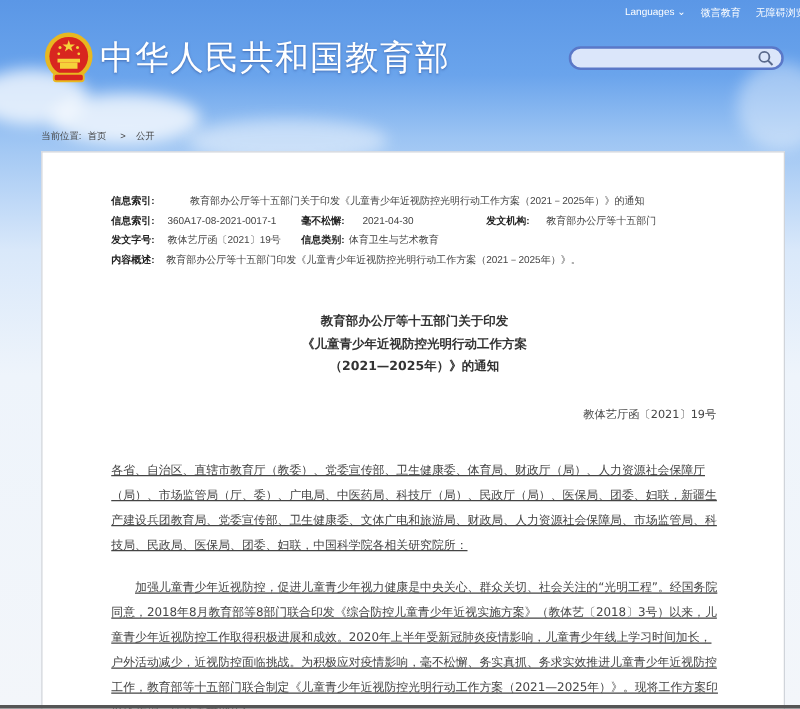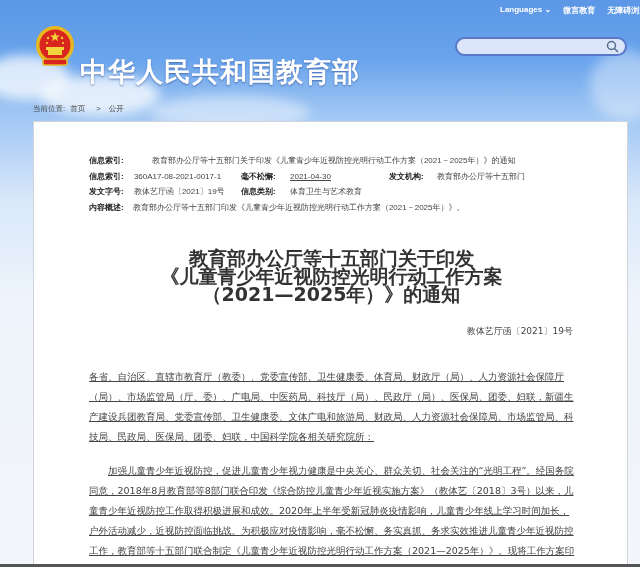--- a/index.html
+++ b/index.html
@@ -4,40 +4,40 @@
 <style>
   html, body { margin:0; padding:0; }
   body {
     width:640px; height:567px; overflow:hidden; position:relative;
     font-family: "DejaVu Sans", "Liberation Sans", sans-serif;
     background: linear-gradient(180deg, #5b97e6 0px, #6aa4ec 60px, #9cc4f3 110px, #d9e8fa 200px, #eef4fb 300px, #f3f6fa 567px);
   }
   .cloud { position:absolute; border-radius:50%; background:rgba(255,255,255,0.75); filter: blur(6px); }
   .header { position:absolute; left:0; top:0; width:640px; height:95px; }
   .emblem { position:absolute; left:34px; top:25px; width:42px; height:44px; }
-  .site-title { position:absolute; left:80px; top:28px; font-size:27px; font-weight:bold; color:#ffffff; letter-spacing:1px;
-    text-shadow: 0 1px 2px rgba(40,70,140,0.6); font-family:"DejaVu Sans", sans-serif;margin-top:26px; }
+  .site-title { position:absolute; left:80px; top:28px; font-size:27px; font-weight:normal; color:#ffffff; letter-spacing:1px;
+    text-shadow: 0 1px 2px rgba(40,70,140,0.6); font-family:"DejaVu Sans", sans-serif; }
   .site-subtitle { position:absolute; left:82px; top:59px; font-size:8.5px; color:#ffffff; text-shadow:0 1px 1px rgba(40,70,140,0.6);
     font-family:"Liberation Sans", sans-serif; }
   .toplinks { position:absolute; top:5px; left:500px; font-size:8px; color:#ffffff; display:flex; gap:12px; white-space:nowrap;
     font-family:"Liberation Sans", sans-serif; }
-  .toplinks span { cursor:pointer;font-weight:bold; }
+  .toplinks span { cursor:pointer; }
   .search { position:absolute; left:455px; top:37px; width:172px; height:19px; border-radius:10px;
     background:#dbe6fa; border:2px solid #5a78c8; box-sizing:border-box; }
   .search input { border:none; background:transparent; width:140px; height:15px; margin-left:8px; outline:none; font-size:9px; }
   .search-icon { position:absolute; right:6px; top:1px; width:13px; height:13px; }
   .breadcrumb { position:absolute; left:33px; top:104px; font-size:7.5px; color:#444; font-family:"Liberation Sans", sans-serif; }
   .breadcrumb span { margin-right:3px; }
   .content { position:absolute; left:33px; top:121px; width:595px; height:450px; background:#ffffff;
     border:1px solid #d0d4da; box-sizing:border-box; }
   .info { position:absolute; left:55px; top:31px; width:490px; font-size:8px; color:#333; font-family:"Liberation Sans", sans-serif; }
   .info-row { height:15.5px; line-height:15.5px; white-space:nowrap; position:relative; }
   .info-label { font-weight:bold; color:#222; }
   .info-val { color:#444; }
-  .doc-title { position:absolute; left:0; width:595px; top:127px; text-align:center; font-size:19px; font-weight:bold; color:#333; line-height:18px; }
+  .doc-title { position:absolute; left:0; width:595px; top:127px; text-align:center; font-size:10px; font-weight:bold; color:#333; line-height:18px; }
   .doc-no { position:absolute; right:54px; top:203px; font-size:9px; color:#444; }
   .body-text { position:absolute; left:55px; top:245px; width:488px; font-size:9.5px; color:#444; line-height:20px; }
   .para { margin:0 0 14px 0;text-decoration:underline; }
   .indent { text-indent:19px; }
   .bottom-bar { position:absolute; left:0; top:564px; width:640px; height:3px; background:#555; }
 </style>
 </head>
 <body>
 
 <div class="header">
@@ -86,29 +86,29 @@
 <div class="content">
   <div class="info">
     <div class="info-row">
       <span class="info-label">信息索引:</span>
       <span class="info-val" style="margin-left:26px;">教育部办公厅等十五部门关于印发《儿童青少年近视防控光明行动工作方案（2021－2025年）》的通知</span>
     </div>
     <div class="info-row">
       <span class="info-label">信息索引:</span>
       <span class="info-val" style="margin-left:8px;">360A17-08-2021-0017-1</span>
       <span class="info-label" style="position:absolute;left:152px;">毫不松懈:</span>
-      <span class="info-val" style="position:absolute;left:201px;text-decoration:underline;">2021-04-30</span>
+      <span class="info-val" style="position:absolute;left:201px;">2021-04-30</span>
       <span class="info-label" style="position:absolute;left:300px;">发文机构:</span>
       <span class="info-val" style="position:absolute;left:348px;">教育部办公厅等十五部门</span>
     </div>
     <div class="info-row">
       <span class="info-label">发文字号:</span>
       <span class="info-val" style="margin-left:8px;">教体艺厅函〔2021〕19号</span>
       <span class="info-label" style="position:absolute;left:152px;">信息类别:</span>
-      <span class="info-val" style="position:absolute;left:201px;">体育卫生与艺术教育</span>
+      <span class="info-val" style="position:absolute;left:190px;">体育卫生与艺术教育</span>
     </div>
     <div class="info-row">
       <span class="info-label">内容概述:</span>
       <span class="info-val" style="margin-left:7px;">教育部办公厅等十五部门印发《儿童青少年近视防控光明行动工作方案（2021－2025年）》。</span>
     </div>
   </div>
 
   <div class="doc-title">
     <div>教育部办公厅等十五部门关于印发</div>
     <div>《儿童青少年近视防控光明行动工作方案</div>

